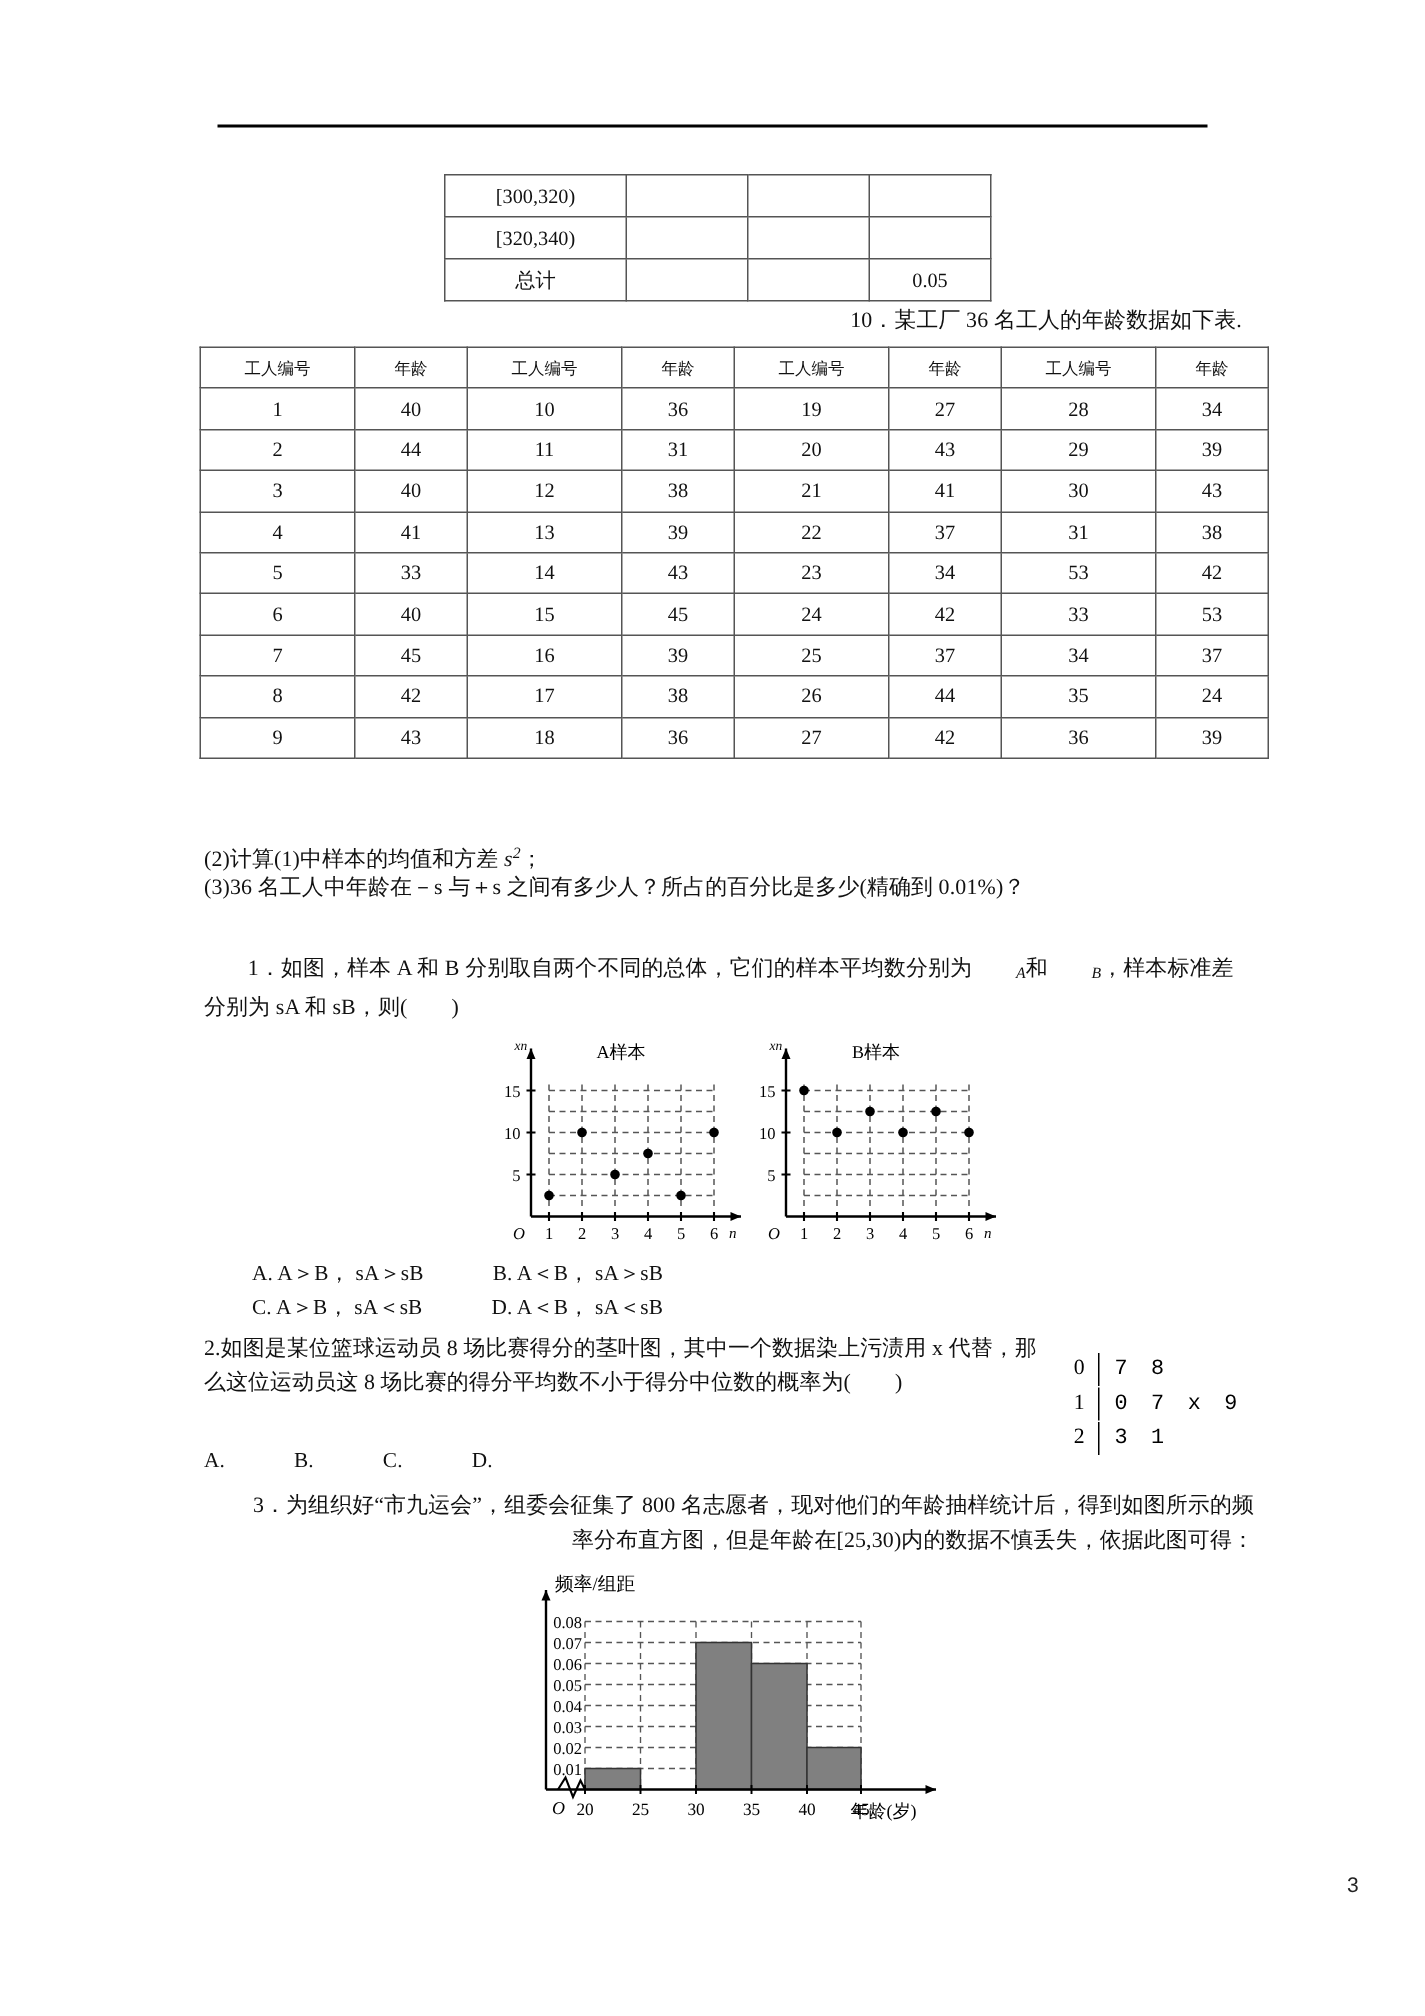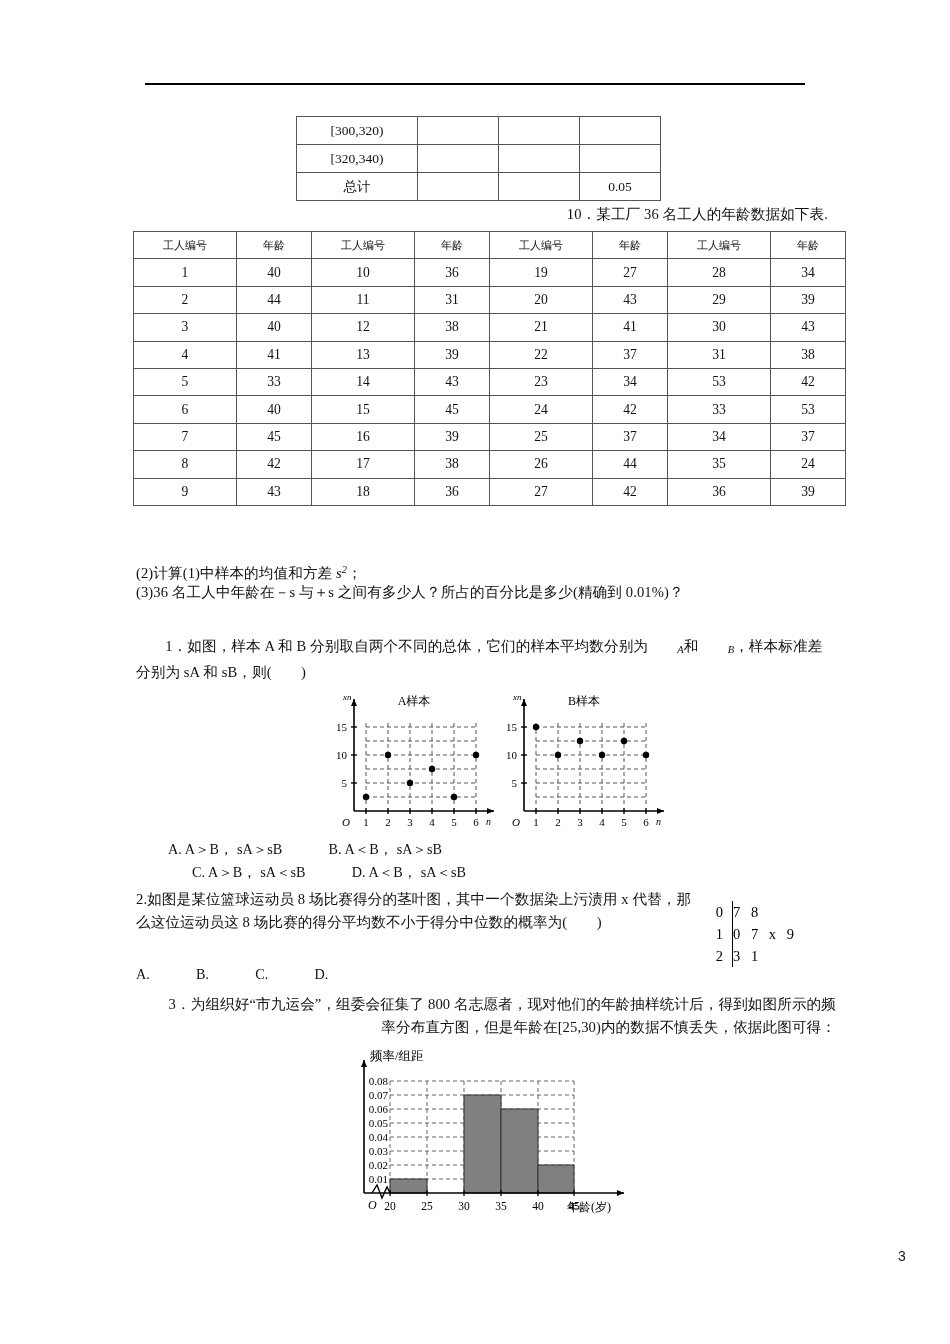--- a/index.html
+++ b/index.html
@@ -83,21 +83,21 @@
   .tbl-ages td.wid-id  { width: 100px; }
   .tbl-ages td.wid-age { width: 72px; margin-top: 44px; }
   .tbl-ages tr.head td { font-size: 11px; }
 
   .p-sub1 { left: 136px; top: 512px; width: 690px; }
   .p-sub2 { left: 136px; top: 558px; width: 690px; }
   .p-sub3 { left: 136px; top: 581px; width: 690px; }
 
   .p-q1   { left: 136px; top: 635px; width: 700px; }
   .p-q1opts1 { left: 168px; top: 838px; width: 500px; font-size: 14.2px; }
-  .p-q1opts2 { left: 168px; top: 861px; width: 500px; font-size: 14.2px; margin-left: 24px; }
+  .p-q1opts2 { left: 168px; top: 861px; width: 500px; font-size: 14.2px; }
 
   .p-q2   { left: 136px; top: 888px; width: 560px; }
   .p-q2opts { left: 136px; top: 963px; width: 500px; font-size: 14.2px; }
 
   .p-q3   { left: 136px; top: 993px; width: 700px; text-align: right; }
 
   .sp-a { display:inline-block; min-width: 34px; }
   .sp-b { display:inline-block; min-width: 34px; }
   .opt-gap { display:inline-block; width: 46px; }
 
@@ -123,21 +123,23 @@
     line-height: 22px;
   }
   .stemleaf .sl-row { display: flex; align-items: baseline; }
   .stemleaf .sl-stem {
     width: 16px;
     text-align: right;
     padding-right: 9px;
   }
   .stemleaf .sl-bar {
     border-left: 1.4px solid #000;
+    padding-left: 10px;
     min-height: 22px;
+    font-family: Liberation Mono, monospace;
   }
   .stemleaf .sl-leaf { letter-spacing: 3.5px; }
 
   
   .histogram {
     position: absolute;
     left: 334px;
     top: 1046px;
     width: 300px;
     height: 178px;

